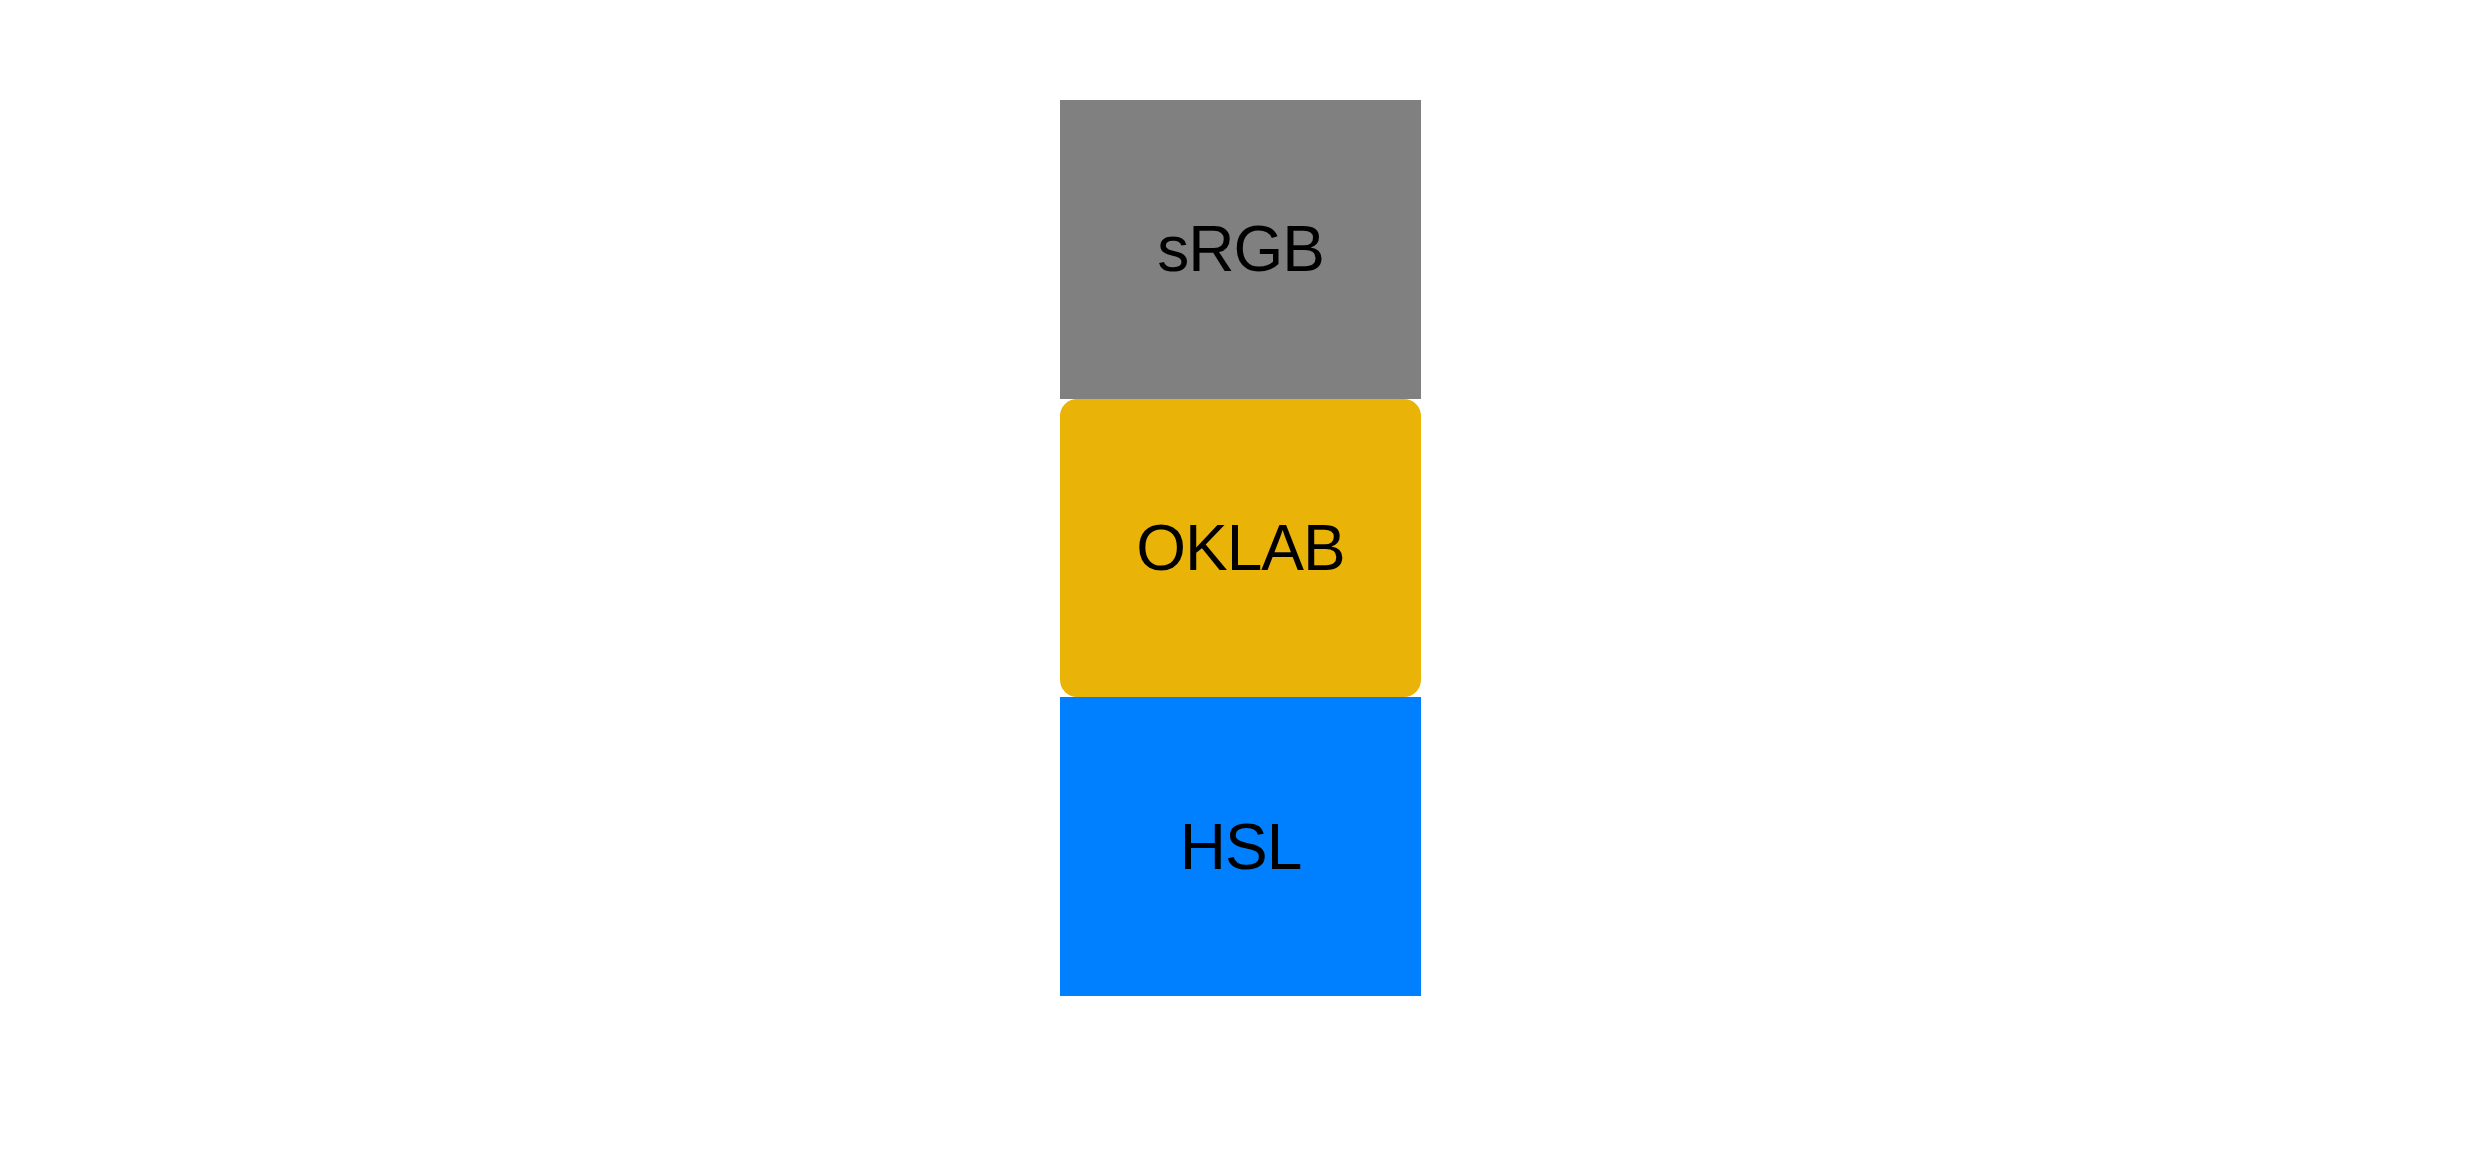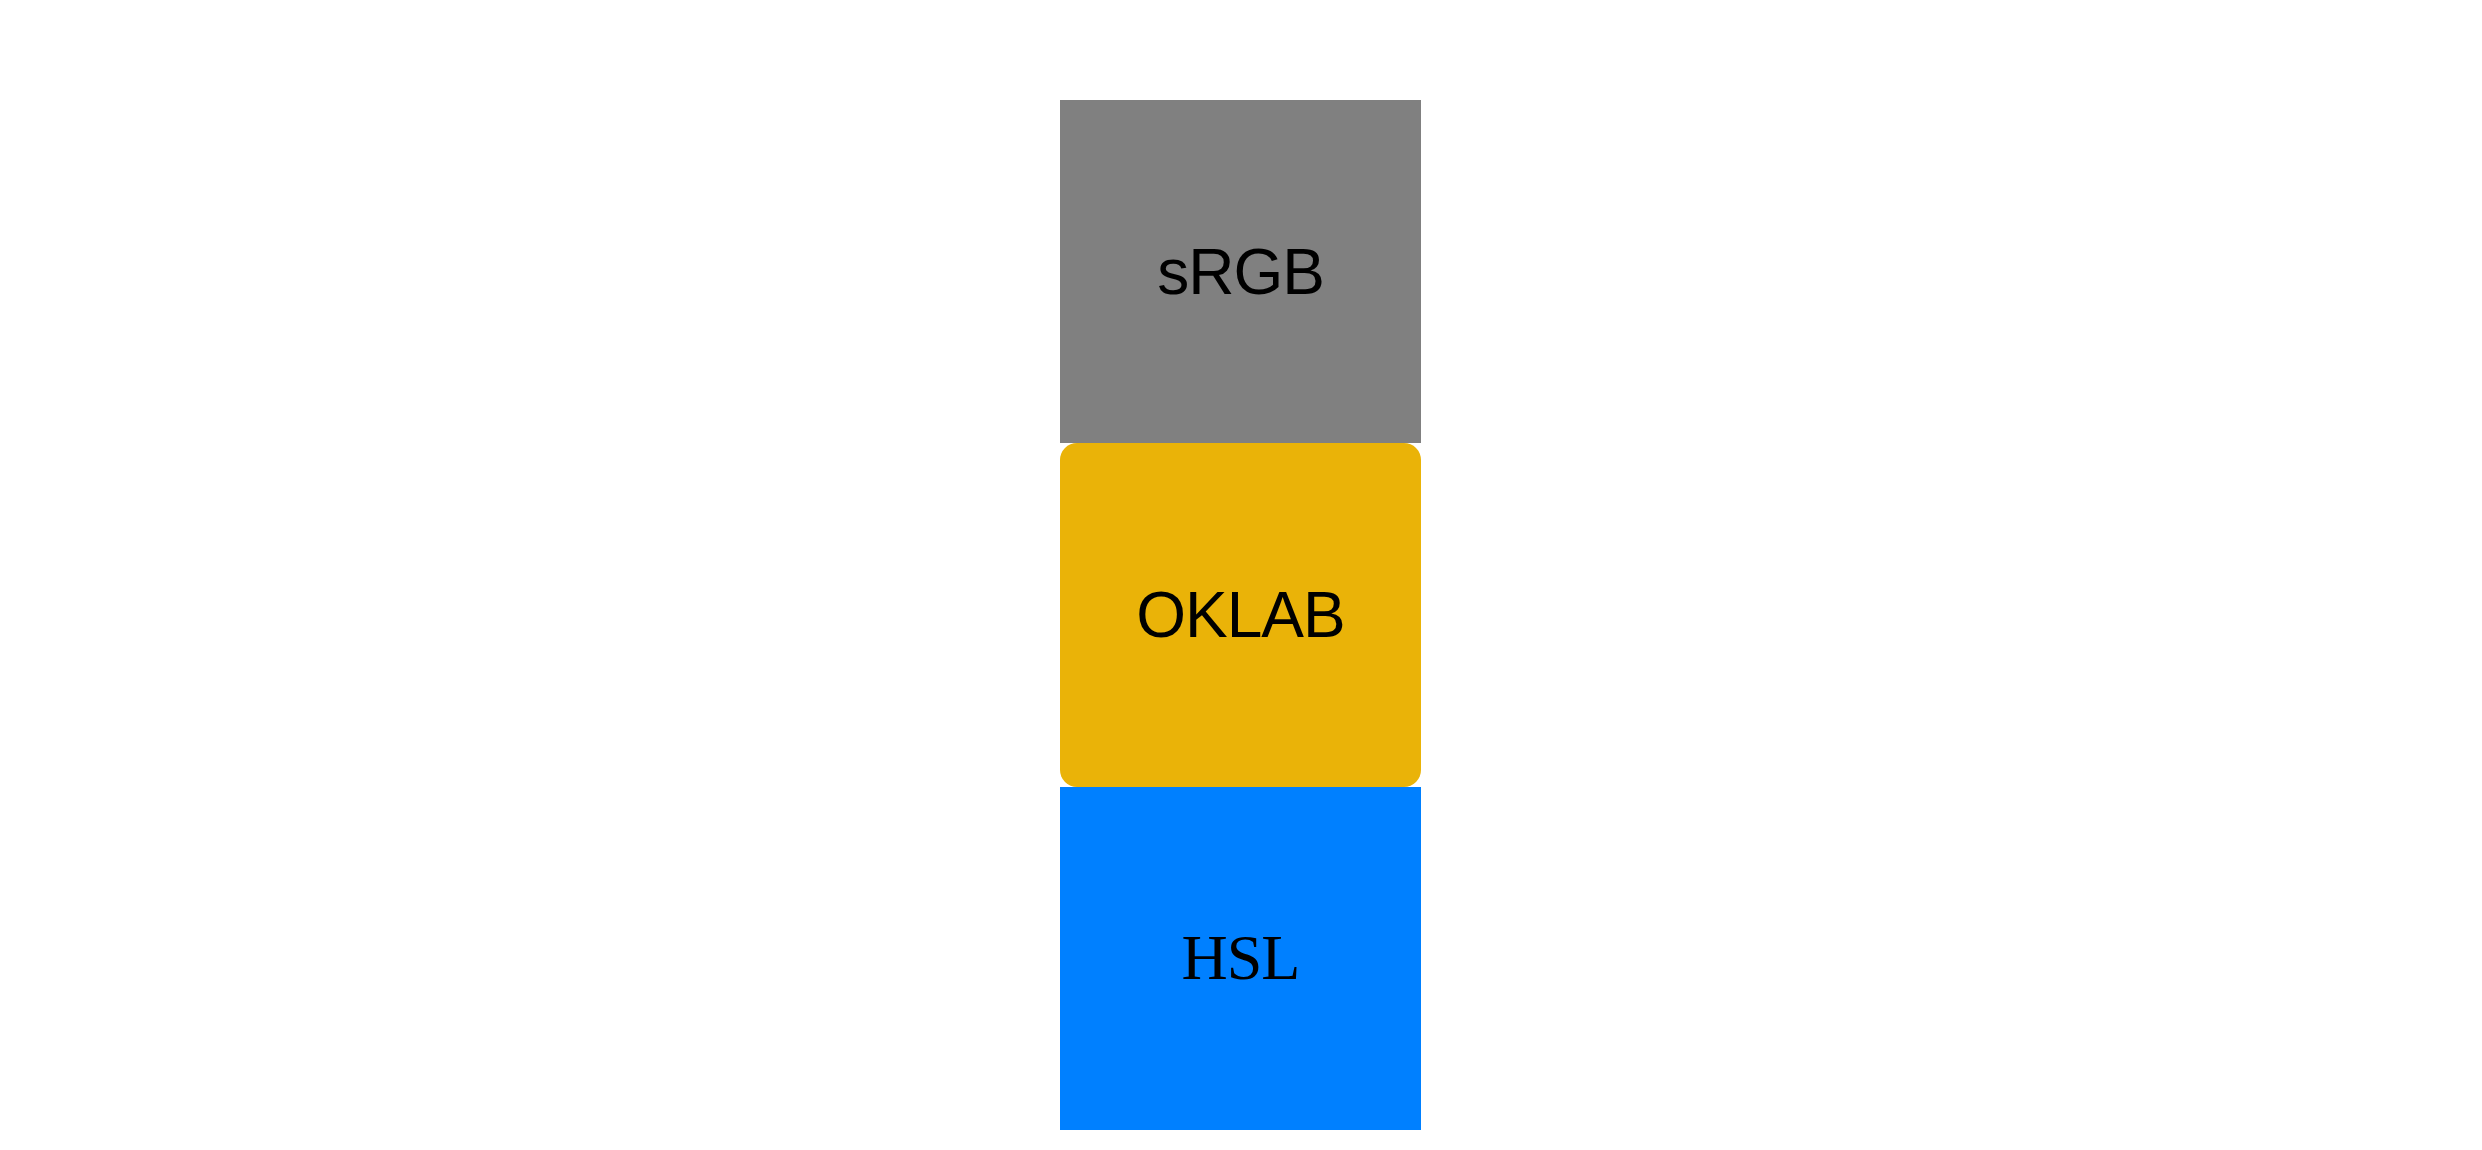--- a/index.html
+++ b/index.html
@@ -12,21 +12,21 @@
     background: #ffffff;
     position: relative;
     overflow: hidden;
     font-family: "Liberation Sans", sans-serif;
   }
   .swatch-stack {
     position: absolute;
     left: 1060px;
     top: 100px;
     width: 361px;
-    height: 1030px;
+    height: 896px;
     display: flex;
     flex-direction: column;
   }
   .swatch {
     flex: 1 1 0;
     display: flex;
     align-items: center;
     justify-content: center;
   }
   .swatch-label {
@@ -44,18 +44,18 @@
 <div class="swatch-stack">
 
   <div class="swatch" style="background-color: rgb(128, 128, 128);">
     <span class="swatch-label">sRGB</span>
   </div>
 
   <div class="swatch" style="background-color: #eab308; border-radius: 17px;">
     <span class="swatch-label">OKLAB</span>
   </div>
 
-  <div class="swatch" style="background-color: rgb(0, 128, 255); font-family: Liberation Serif, serif;">
+  <div class="swatch" style="background-color: rgb(0, 128, 255);">
     <span class="swatch-label">HSL</span>
   </div>
 
 
 </div>
 
 </body></html>

